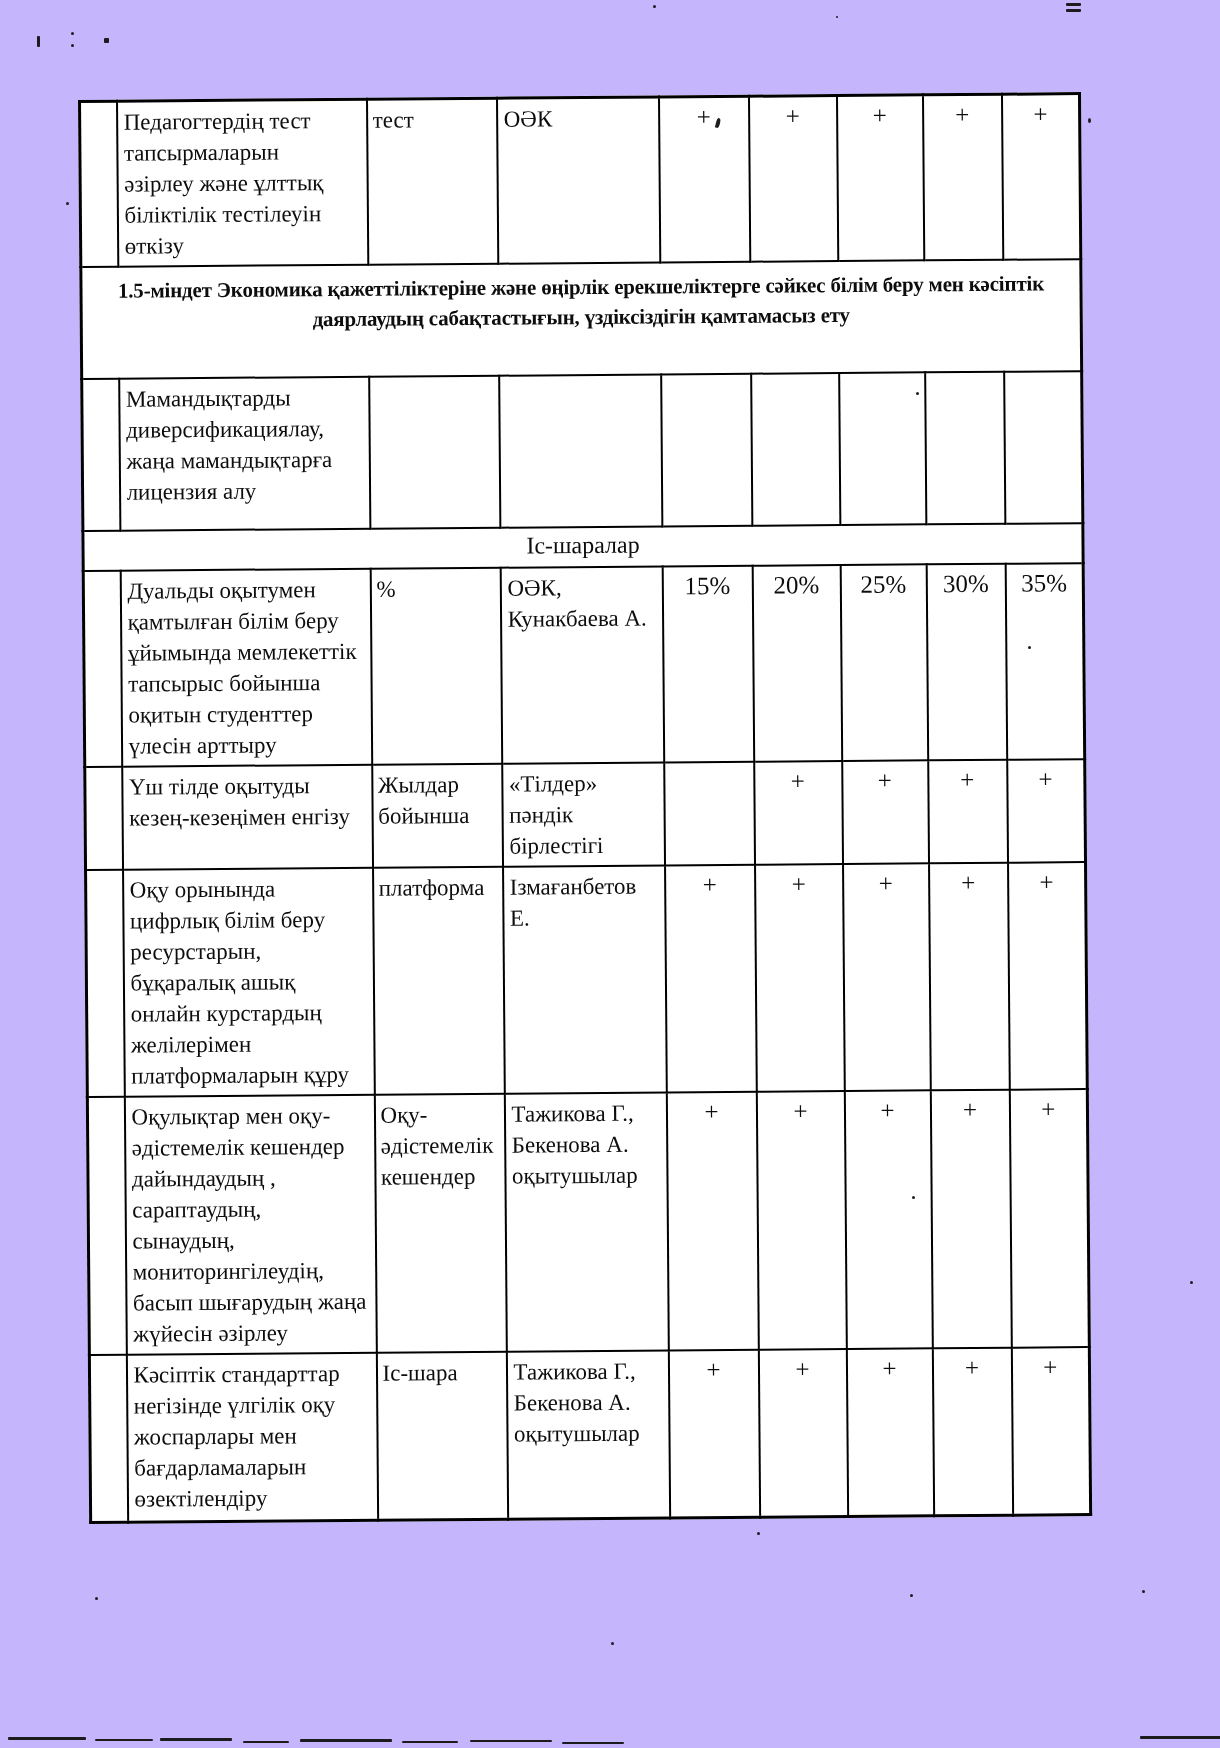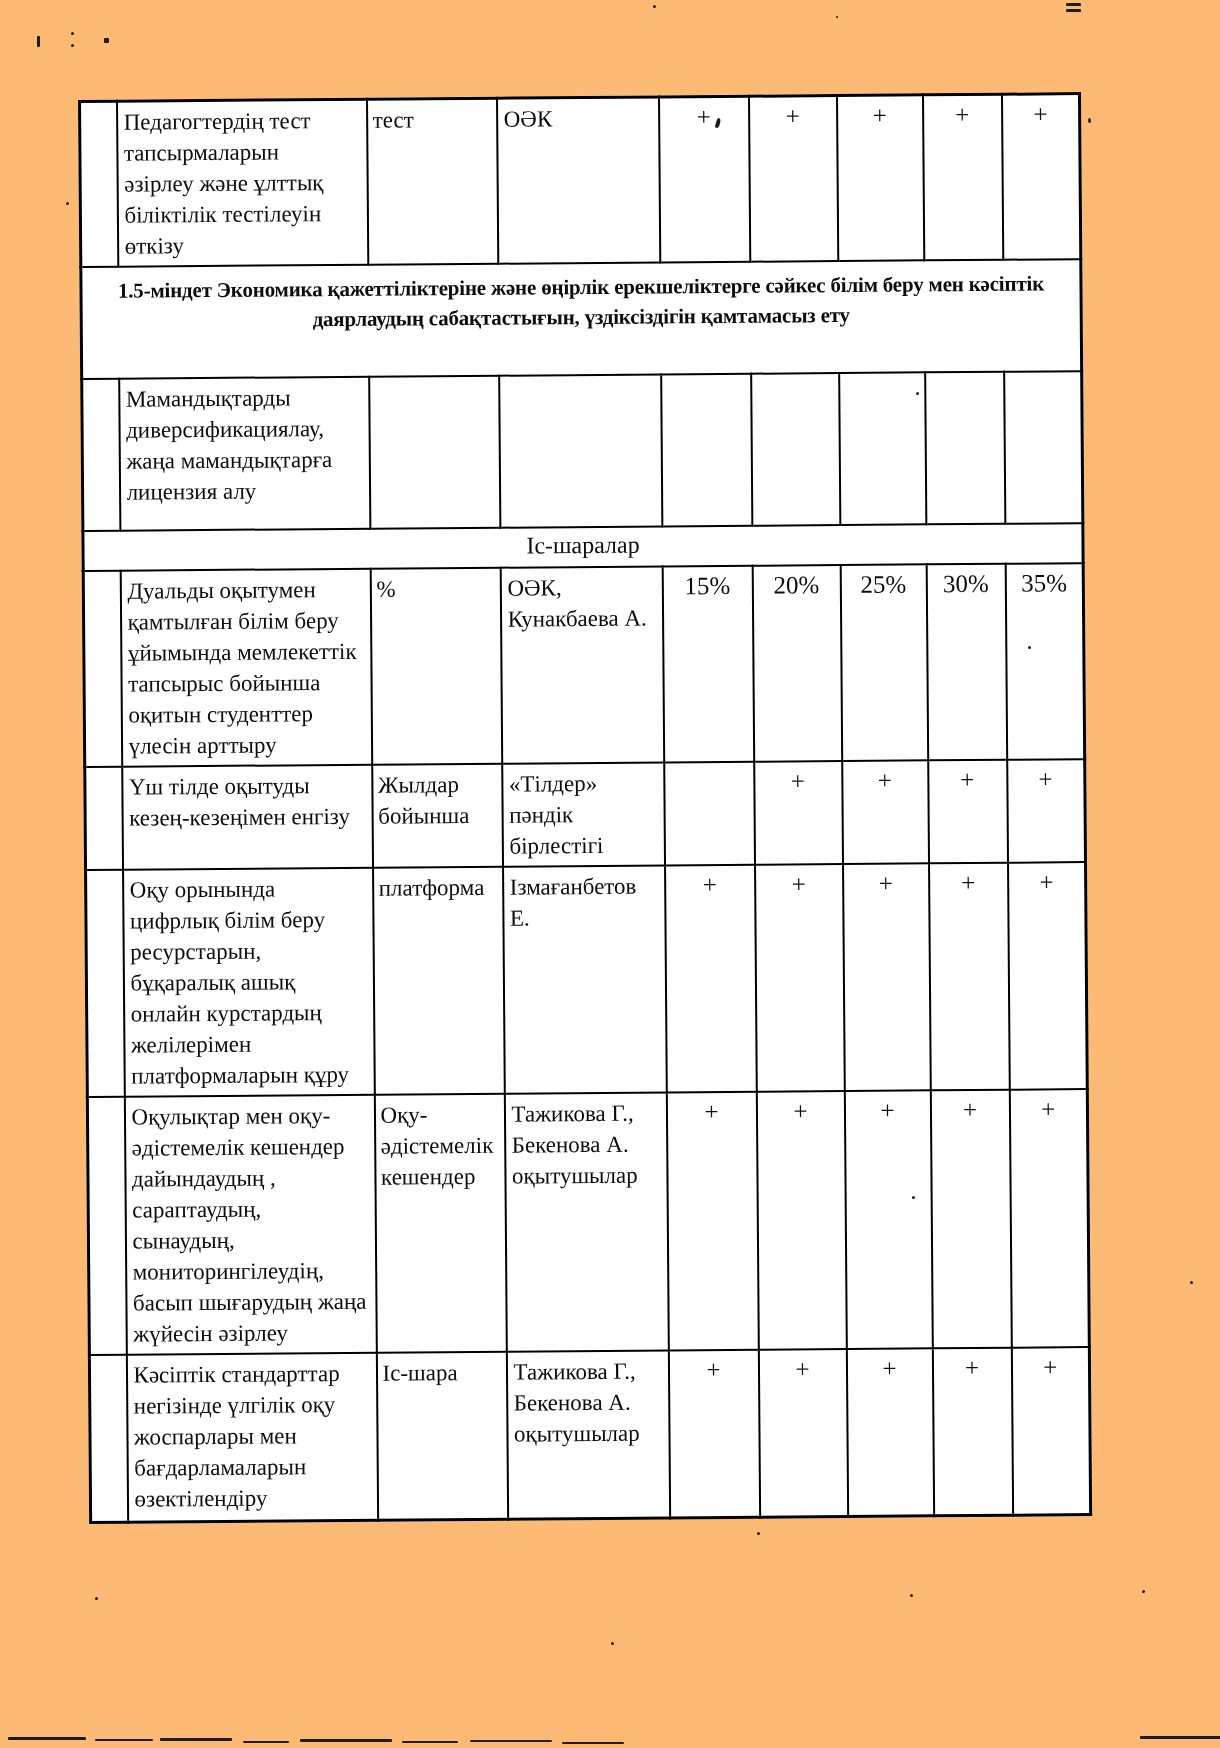--- a/index.html
+++ b/index.html
@@ -3,21 +3,21 @@
 <meta charset="utf-8">
 <style>
   html,body{margin:0;padding:0;}
   body{
     width:1220px;height:1748px;
     background:#ffffff;
     font-family:"Liberation Serif","DejaVu Serif",serif;
     color:#0d0d0d;
     overflow:hidden;
   }
-  .page{position:relative;width:1220px;height:1748px;background:#fdba74;}
+  .page{position:relative;width:1220px;height:1748px;background:#c4b5fd;}
 
   .table-wrap{
     position:absolute;left:78px;top:100px;
     transform:rotate(-0.45deg);
     transform-origin:0 0;
   }
   table{
     border-collapse:collapse;
     table-layout:fixed;
     width:1000px;

